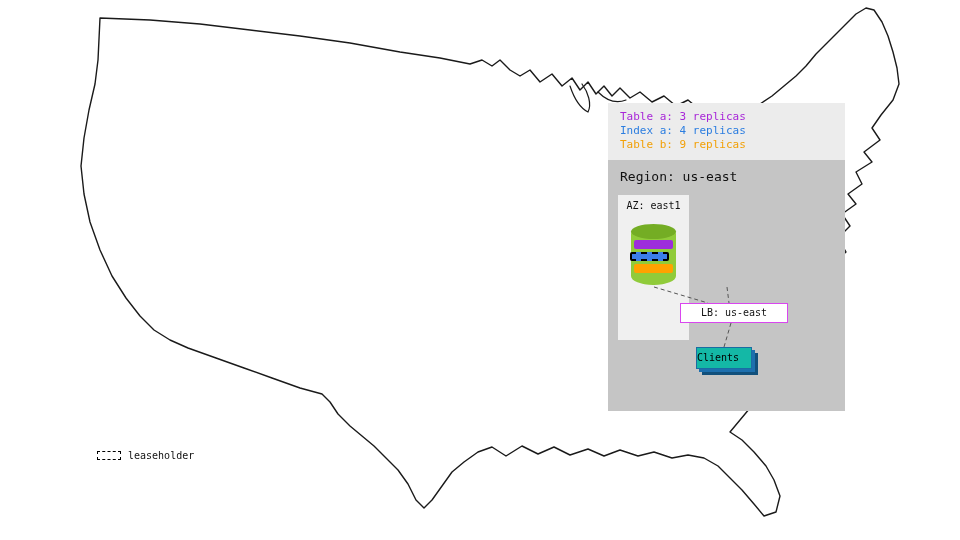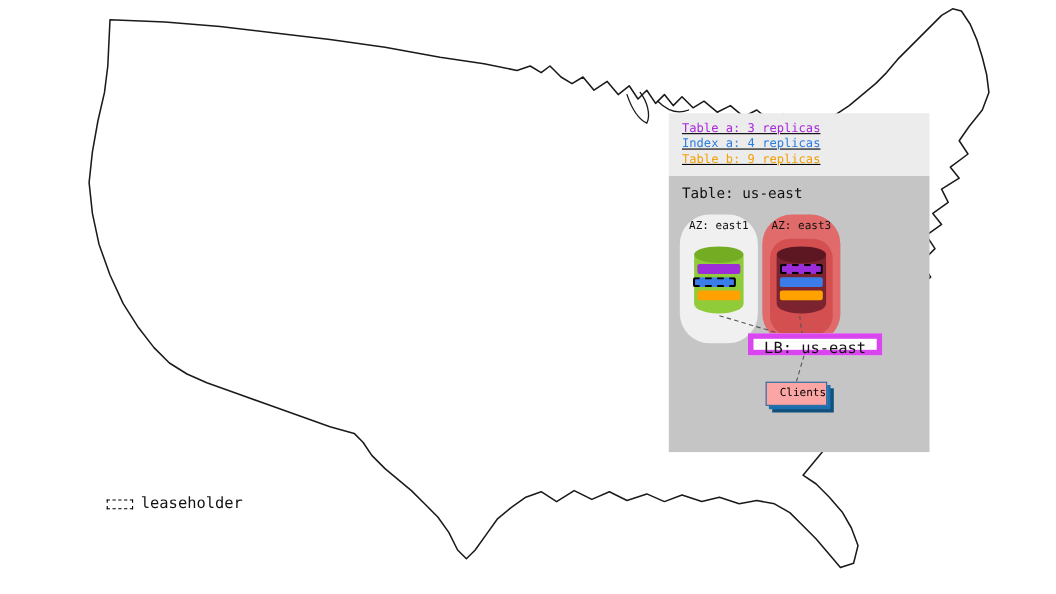--- a/index.html
+++ b/index.html
@@ -2,34 +2,34 @@
 <html><head>
 <meta charset="utf-8">
 <style>
   html,body{margin:0;padding:0;background:#fff;}
   .stage{position:relative;width:960px;height:540px;background:#fff;overflow:hidden;
          font-family:"DejaVu Sans Mono","Liberation Mono",monospace;}
   .stage svg.map{position:absolute;left:0;top:0;}
 
   
   .overview{position:absolute;left:608px;top:103px;width:237px;height:57px;
-            background:#ececec;box-sizing:border-box;padding:7px 0 0 12px;text-decoration:underline;}
+            background:#ececec;box-sizing:border-box;padding:7px 0 0 12px;}
   .overview .line{font-size:11px;line-height:14px;white-space:pre;}
   .legend-table-a{color:#a827d8;}
   .legend-index-a{color:#2b7de0;}
   .legend-table-b{color:#f2a007;}
 
   
   .region{position:absolute;left:608px;top:160px;width:237px;height:251px;
           background:#c5c5c5;box-sizing:border-box;}
   .region-title{position:absolute;left:12px;top:9px;font-size:13px;color:#111;}
 
   .az-row{position:absolute;left:10px;top:35px;display:flex;gap:4px;}
-  .az{width:71px;height:117px;background:#f0f0f0;box-sizing:border-box;
-      text-align:center;position:relative;border-radius:27px;}
+  .az{width:71px;height:145px;background:#f0f0f0;box-sizing:border-box;
+      text-align:center;position:relative;}
   .az-label{font-size:10px;padding-top:5px;color:#111;}
   .az.down{background:#e16a6a;}
   .az .blob{position:absolute;left:7px;top:22px;width:57px;height:88px;border-radius:18px;}
   .az.down .blob{background:#d44f4f;}
 
   
   .cyl{position:absolute;left:13px;top:30px;width:45px;height:60px;
        background:#90cb3a;border-radius:22px/9px;}
   .cyl::before{content:"";position:absolute;left:0;top:-1px;width:45px;height:15px;
        background:#74ad24;border-radius:50%;}
@@ -39,33 +39,33 @@
   .bar{position:absolute;left:3px;width:39px;height:9px;border-radius:2px;box-sizing:border-box;}
   .bar.purple{top:15px;background:#9d2ddb;}
   .bar.blue{top:27px;background:#3b7de8;}
   .bar.orange{top:39px;background:#ffa200;}
   .bar.lease{border:2px dashed #000;}
   .az2 .bar.orange.lease{top:43px;left:0px;}
   .az1 .bar.blue.lease{left:-1px;}
 
   .conn{position:absolute;left:0;top:0;pointer-events:none;}
 
-  .lb-box{position:absolute;left:72px;top:143px;width:122px;height:20px;
-          background:#fff;border:5px solid #d946ef;box-sizing:border-box;
-          font-size:14px;line-height:18px;text-align:center;color:#111;}
+  .lb-box{position:absolute;left:72px;top:143px;width:108px;height:20px;
+          background:#fff;border:1px solid #d946ef;box-sizing:border-box;
+          font-size:10px;line-height:18px;text-align:center;color:#111;}
 
   .clients{position:absolute;left:88px;top:187px;width:56px;height:22px;
-           background:#fca5a5;border:1px solid #1a6ca3;box-sizing:border-box;
-           font-size:10px;line-height:20px;text-align:right;color:#000;
+           background:#14b8a6;border:1px solid #1a6ca3;box-sizing:border-box;
+           font-size:10px;line-height:20px;text-align:left;color:#000;
            box-shadow:3px 3px 0 #1d6fae,6px 6px 0 #11507c;}
 
   
   .lease-key{position:absolute;left:97px;top:450px;display:flex;align-items:center;gap:7px;}
   .lease-key .swatch{width:24px;height:9px;border:1.5px dashed #000;box-sizing:border-box;background:transparent;}
-  .lease-key .txt{font-size:14px;color:#111;}
+  .lease-key .txt{font-size:10px;color:#111;}
 </style>
 </head>
 <body>
 
 <div class="stage">
 
   <svg class="map" width="960" height="540" viewBox="0 0 960 540">
     <path fill="none" stroke="#1a1a1a" stroke-width="1.4" stroke-linejoin="round" stroke-linecap="round" d="M100,18 L150,20 L200,24 L250,30 L300,36 L350,43 L400,52 L440,58 L470,64 L482,60 L492,66 L500,60
          L510,70 L520,76 L530,70 L540,82 L552,74 L562,86 L572,78 L580,90 L588,82 L596,94 L604,86
          L612,96 L620,88 L630,98 L640,92 L652,102 L664,96 L676,106 L688,100 L700,110 L712,104
@@ -84,43 +84,34 @@
     <path fill="none" stroke="#1a1a1a" stroke-width="1.2" stroke-linecap="round" d="M598,92 C606,100 616,104 626,100"></path>
   </svg>
 
   <div class="overview">
     <div class="line legend-table-a">Table a: 3 replicas</div>
     <div class="line legend-index-a">Index a: 4 replicas</div>
     <div class="line legend-table-b">Table b: 9 replicas</div>
   </div>
 
   <div class="region">
-    <div class="region-title">Table: us-east</div>
+    <div class="region-title">Region: us-east</div>
 
     <div class="az-row">
 
       <div class="az az1">
         <div class="az-label">AZ: east1</div>
         <div class="cyl">
           <div class="bar purple"></div>
           <div class="bar blue lease"></div>
           <div class="bar orange"></div>
         </div>
       </div>
 
 
-      <div class="az az3 down">
-        <div class="az-label">AZ: east3</div>
-        <div class="blob"></div>
-        <div class="cyl">
-          <div class="bar purple lease"></div>
-          <div class="bar blue"></div>
-          <div class="bar orange"></div>
-        </div>
-      </div>
     </div>
 
     <svg class="conn" width="237" height="251" viewBox="0 0 237 251">
       <line x1="46" y1="127" x2="100" y2="143" stroke="#555" stroke-width="1" stroke-dasharray="4 3"></line>
       <line x1="119" y1="127" x2="121" y2="143" stroke="#555" stroke-width="1" stroke-dasharray="4 3"></line>
       <line x1="123" y1="163" x2="116" y2="187" stroke="#555" stroke-width="1" stroke-dasharray="4 3"></line>
     </svg>
 
     <div class="lb-box">LB: us-east</div>
 

